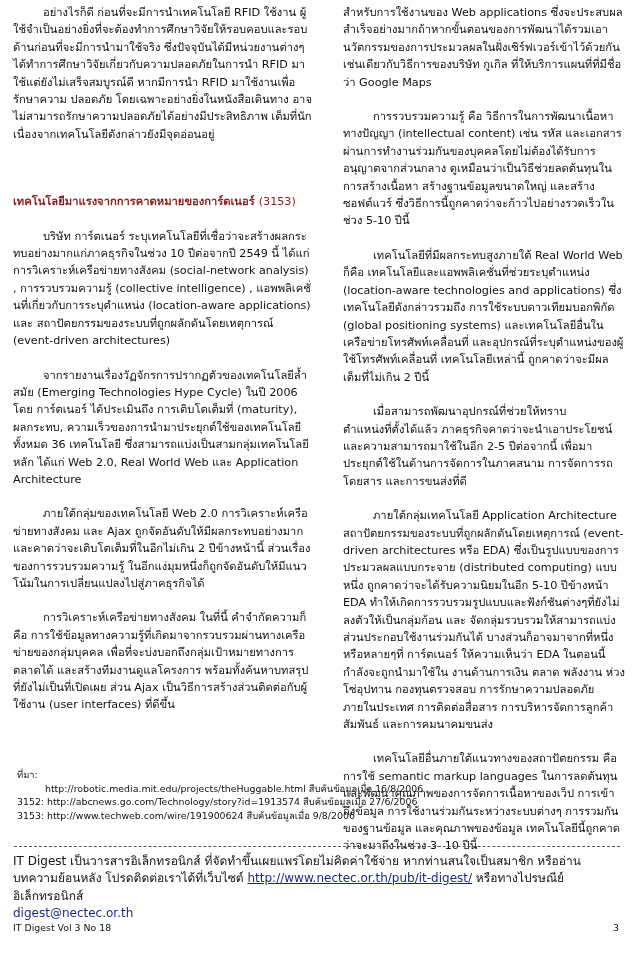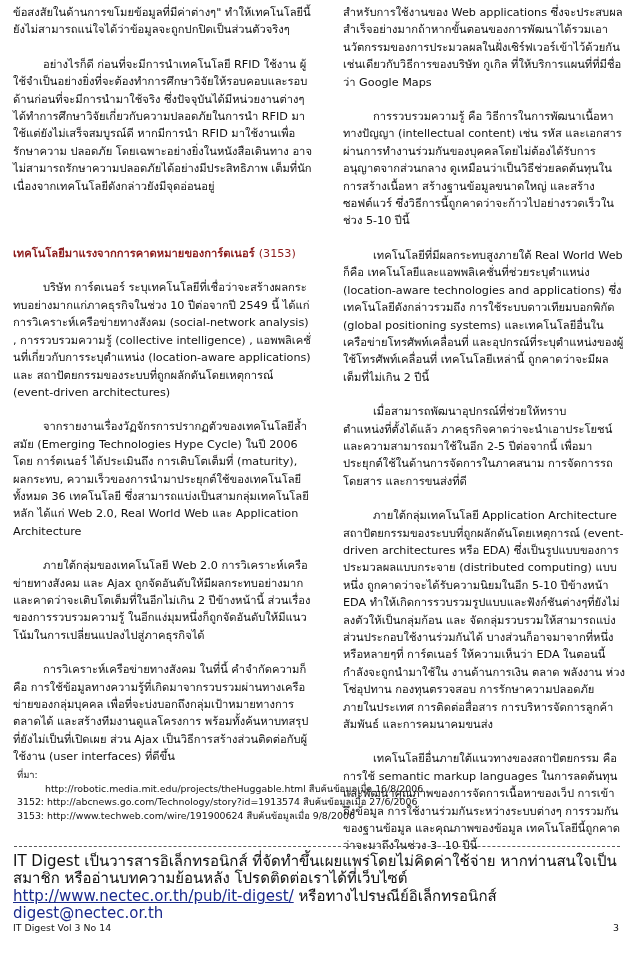--- a/index.html
+++ b/index.html
@@ -29,38 +29,37 @@
   .refs .ref-title { margin: 0; }
   .refs .ref-line { margin: 0; white-space: nowrap; }
   .refs .ref-line.cont { padding-left: 28px; }
 
   .divider {
     position: absolute; left: 14px; top: 846px; width: 606px; height: 0;
     border-top: 1px dashed #555555;
   }
   .footer-note {
     position: absolute; left: 13px; top: 853px; width: 610px;
-    font-size: 15px; line-height: 17.4px; color: #111;
+    font-size: 12px; line-height: 17.4px; color: #111;
   }
   .footer-note a { color: #1a2a8c; text-decoration: underline; }
   .footer-note .email { color: #1a2a8c; text-decoration: none; }
 
   .page-footer {
     position: absolute; left: 13px; top: 922px; width: 606px;
     font-size: 9.4px; line-height: 12px; color: #111;
   }
   .page-footer .pub { position: absolute; left: 0; top: 0; }
   .page-footer .num { position: absolute; right: 0; top: 0; }
 </style>
 </head>
 <body>
 
 <div class="col col-left">
   <div id="left-top">
-      <p class="para">ข้อสงสัยในด้านการขโมยข้อมูลที่มีค่าต่างๆ" ทำให้เทคโนโลยีนี้ยังไม่สามารถแน่ใจได้ว่าข้อมูลจะถูกปกปิดเป็นส่วนตัวจริงๆ</p>
       <p class="para indent">อย่างไรก็ดี ก่อนที่จะมีการนำเทคโนโลยี RFID ใช้งาน ผู้ใช้จำเป็นอย่างยิ่งที่จะต้องทำการศึกษาวิจัยให้รอบคอบและรอบด้านก่อนที่จะมีการนำมาใช้จริง  ซึ่งปัจจุบันได้มีหน่วยงานต่างๆ ได้ทำการศึกษาวิจัยเกี่ยวกับความปลอดภัยในการนำ RFID มาใช้แต่ยังไม่เสร็จสมบูรณ์ดี หากมีการนำ RFID มาใช้งานเพื่อรักษาความ ปลอดภัย โดยเฉพาะอย่างยิ่งในหนังสือเดินทาง อาจไม่สามารถรักษาความปลอดภัยได้อย่างมีประสิทธิภาพ เต็มที่นักเนื่องจากเทคโนโลยีดังกล่าวยังมีจุดอ่อนอยู่</p>
     </div>
   <div class="spacer-big"></div>
   <div class="section-heading">
     <span>เทคโนโลยีมาแรงจากการคาดหมายของการ์ตเนอร์</span>
     <span class="code">(3153)</span>
   </div>
   <div id="left-section">
       <p class="para indent">บริษัท การ์ตเนอร์ ระบุเทคโนโลยีที่เชื่อว่าจะสร้างผลกระทบอย่างมากแก่ภาคธุรกิจในช่วง 10 ปีต่อจากปี 2549 นี้ ได้แก่ การวิเคราะห์เครือข่ายทางสังคม (social-network analysis) , การรวบรวมความรู้ (collective intelligence) , แอพพลิเคชั่นที่เกี่ยวกับการระบุตำแหน่ง (location-aware applications) และ สถาปัตยกรรมของระบบที่ถูกผลักดันโดยเหตุการณ์ (event-driven architectures)</p>
       <p class="para indent">จากรายงานเรื่องวัฏจักรการปรากฏตัวของเทคโนโลยีล้ำสมัย (Emerging Technologies Hype Cycle)   ในปี 2006 โดย การ์ตเนอร์ ได้ประเมินถึง การเติบโตเต็มที่ (maturity), ผลกระทบ, ความเร็วของการนำมาประยุกต์ใช้ของเทคโนโลยีทั้งหมด 36 เทคโนโลยี ซึ่งสามารถแบ่งเป็นสามกลุ่มเทคโนโลยีหลัก ได้แก่ Web 2.0, Real World Web และ Application Architecture</p>
@@ -89,15 +88,15 @@
     </div>
 </div>
 
 <div class="divider"></div>
 
 <div class="footer-note">
   <span>IT Digest เป็นวารสารอิเล็กทรอนิกส์ ที่จัดทำขึ้นเผยแพร่โดยไม่คิดค่าใช้จ่าย หากท่านสนใจเป็นสมาชิก หรืออ่านบทความย้อนหลัง โปรดติดต่อเราได้ที่เว็บไซต์ </span><a href="#">http://www.nectec.or.th/pub/it-digest/</a><span> หรือทางไปรษณีย์อิเล็กทรอนิกส์ </span><br><a href="#" class="email">digest@nectec.or.th</a>
 </div>
 
 <div class="page-footer">
-  <span class="pub">IT Digest Vol 3 No 14</span>
+  <span class="pub">IT Digest Vol 3 No 18</span>
   <span class="num">3</span>
 </div>
 
 </body></html>

